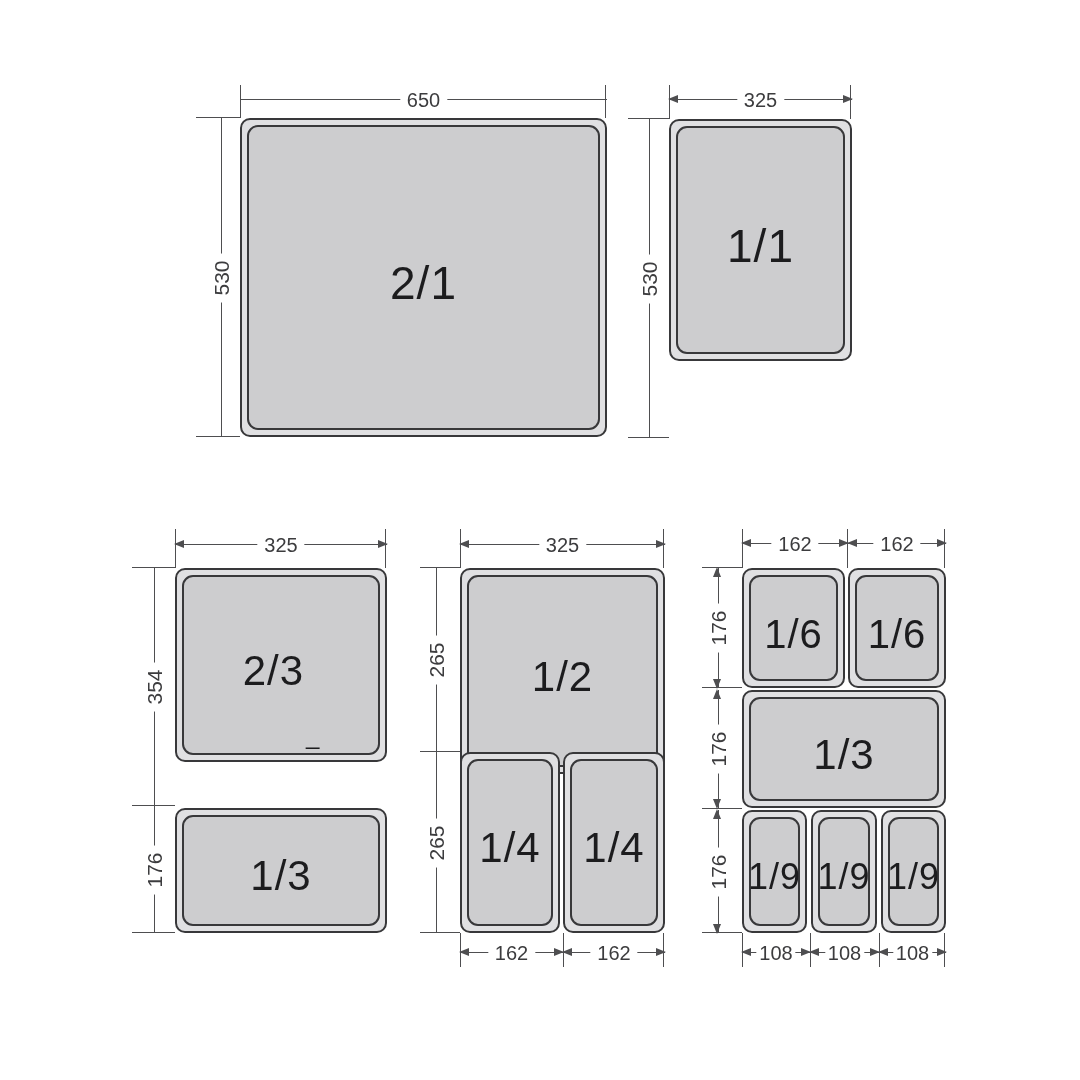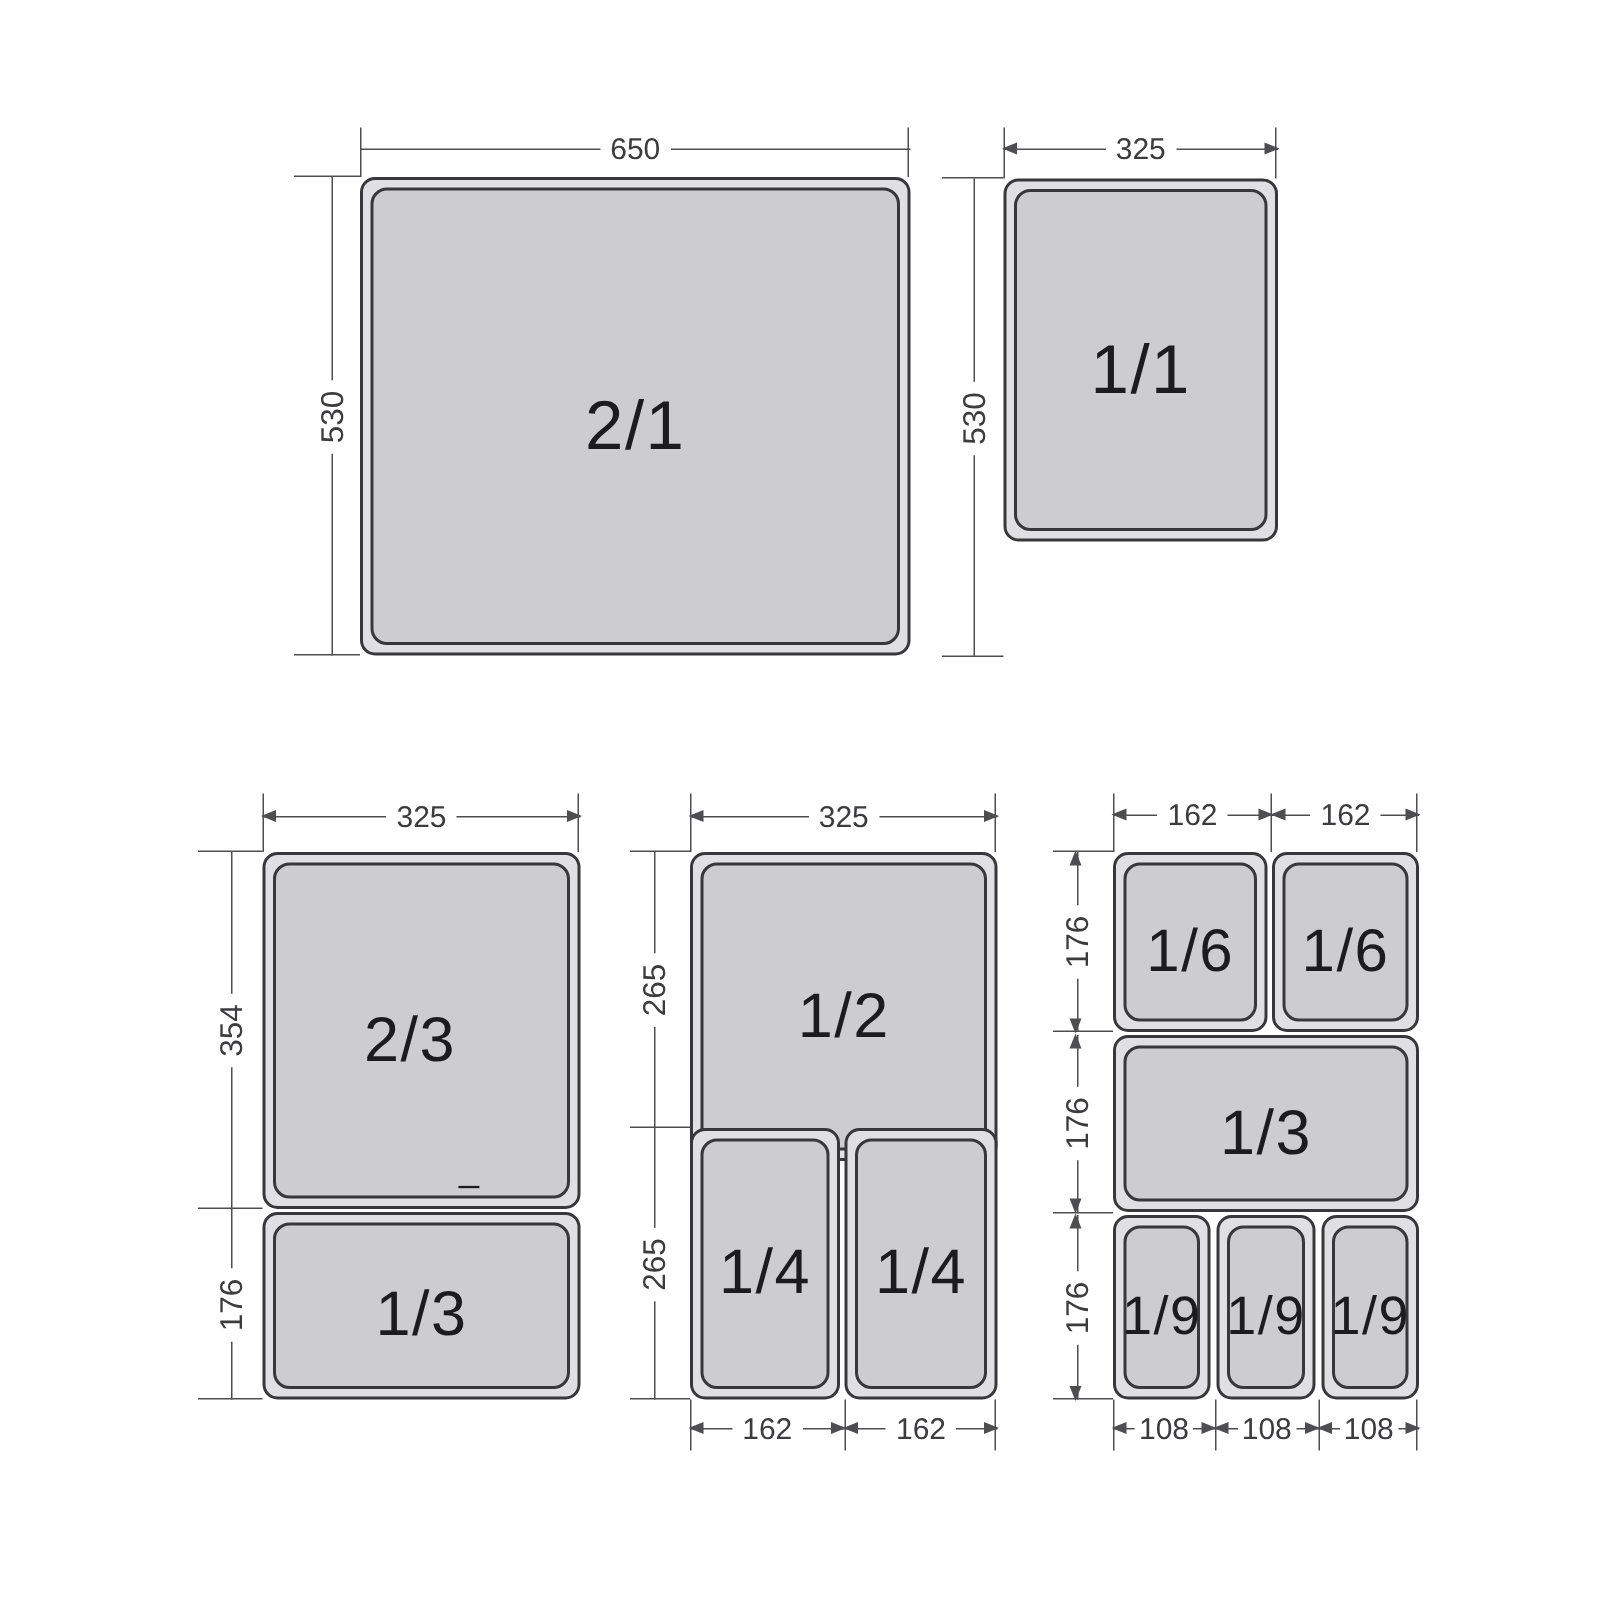--- a/index.html
+++ b/index.html
@@ -107,21 +107,21 @@
   </div>
   <div class="ext-h" style="left:132px;top:567px;width:43px;"></div>
   <div class="ext-h" style="left:132px;top:805px;width:43px;"></div>
   <div class="ext-h" style="left:132px;top:932px;width:43px;"></div>
   <div class="dim-v" style="left:154px;top:568px;height:238px;">
     <span class="lbl">354</span>
   </div>
   <div class="dim-v" style="left:154px;top:806px;height:127px;">
     <span class="lbl">176</span>
   </div>
-  <div class="pan" style="left:175px;top:568px;width:212px;height:238px;">
+  <div class="pan" style="left:175px;top:568px;width:212px;height:194px;">
     <div class="pan-inner">
       <span class="pan-label fs-lg">2/3</span>
         <span class="mark">_</span>
     </div>
   </div>
   <div class="pan" style="left:175px;top:808px;width:212px;height:125px;">
     <div class="pan-inner">
       <span class="pan-label fs-lg">1/3</span>
     </div>
   </div>

